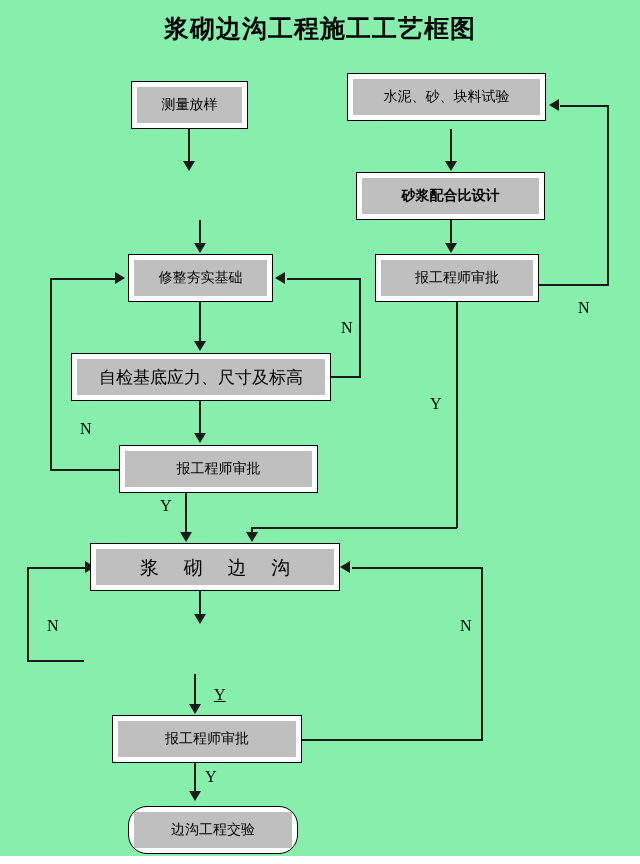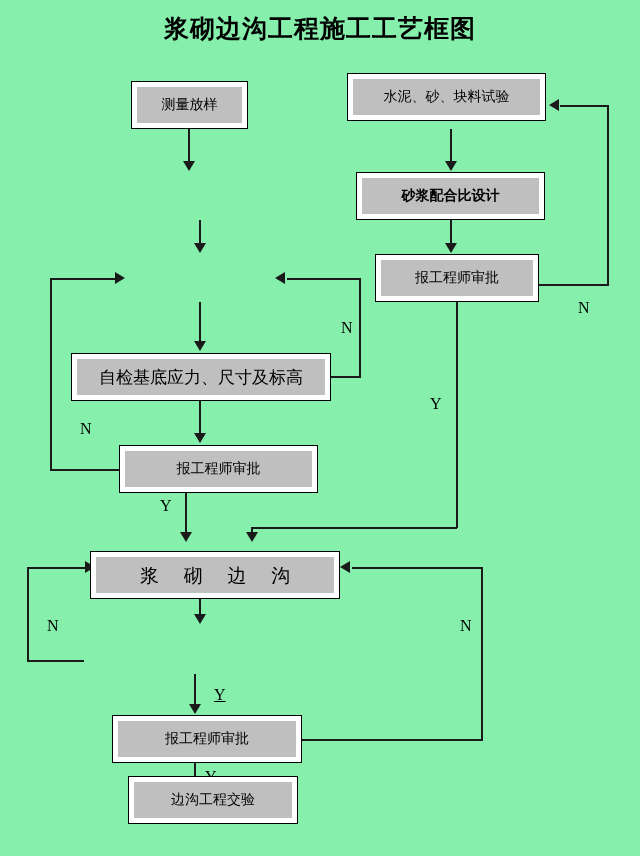--- a/index.html
+++ b/index.html
@@ -110,43 +110,46 @@
 
   <div class="node" style="left:347px; top:73px; width:199px; height:48px;">
     <div class="fill">水泥、砂、块料试验</div>
   </div>
 
 
   <div class="node" style="left:356px; top:172px; width:189px; height:48px;font-weight:bold;">
     <div class="fill">砂浆配合比设计</div>
   </div>
 
+  <div class="node" style="left:128px; top:254px; width:145px; height:48px;">
+    <div class="fill">修整夯实基础</div>
+  </div>
 
   <div class="node" style="left:375px; top:254px; width:164px; height:48px;">
     <div class="fill">报工程师审批</div>
   </div>
 
   <div class="node wide" style="left:71px; top:353px; width:260px; height:48px;">
     <div class="fill">自检基底应力、尺寸及标高</div>
   </div>
 
   <div class="node" style="left:119px; top:445px; width:199px; height:48px;">
     <div class="fill">报工程师审批</div>
   </div>
 
-  <div class="node spaced" style="left:90px; top:543px; width:250px; height:48px;margin-top:8px;">
+  <div class="node spaced" style="left:90px; top:543px; width:250px; height:48px;">
     <div class="fill">浆  砌  边  沟</div>
   </div>
 
 
   <div class="node" style="left:112px; top:715px; width:190px; height:48px;">
     <div class="fill">报工程师审批</div>
   </div>
 
-  <div class="node" style="left:128px; top:776px; width:170px; height:48px;">
+  <div class="node" style="left:128px; top:806px; width:170px; height:48px;border-radius:19px;">
     <div class="fill">边沟工程交验</div>
   </div>
 
   <div class="ln lnv" style="left:188px; top:129px; height:34px;"></div>
   <div class="arw arw-d" style="left:183px; top:161px;"></div>
 
   <div class="ln lnv" style="left:199px; top:220px; height:25px;"></div>
   <div class="arw arw-d" style="left:194px; top:243px;"></div>
 
   <div class="ln lnv" style="left:199px; top:302px; height:41px;"></div>

